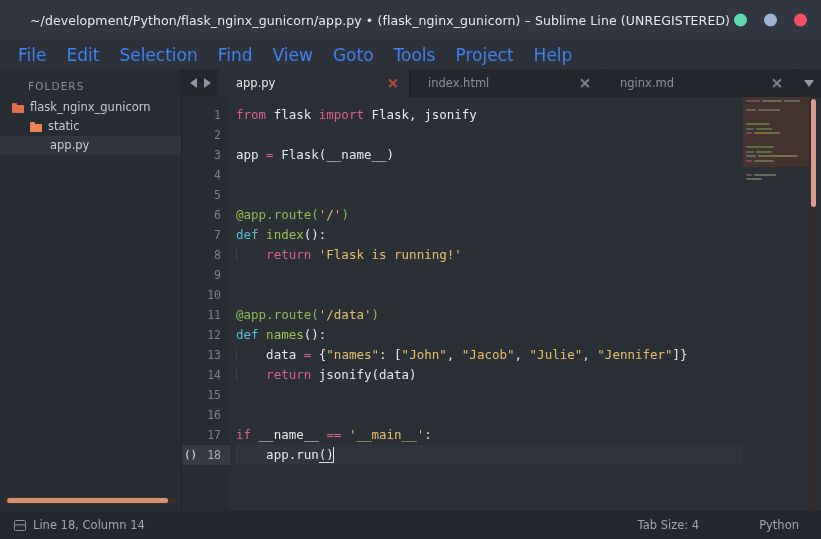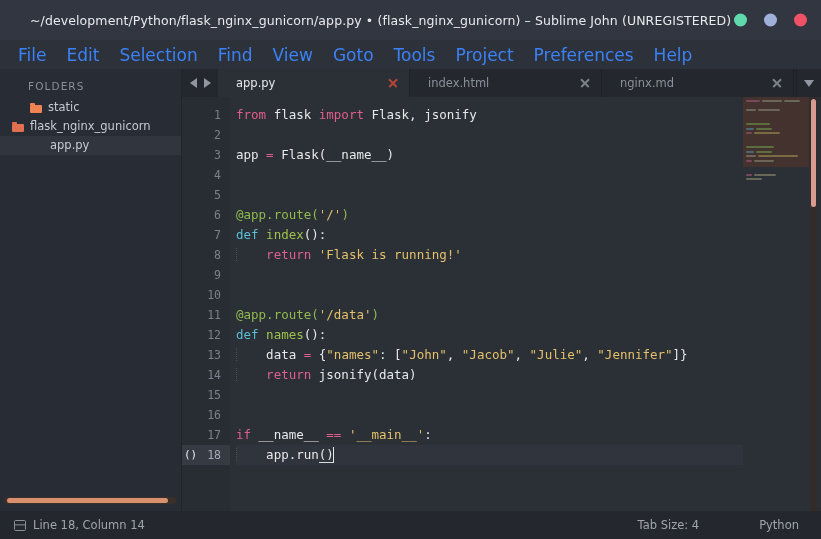--- a/index.html
+++ b/index.html
@@ -279,54 +279,53 @@
     font-size: 11.5px; color: #a0a6ae;
     margin-left: 60px; cursor: pointer; white-space: nowrap;
   }
 </style>
 </head>
 <body>
 
 <div class="app">
 
   <div class="titlebar">
-    <div class="title-text">~/development/Python/flask_nginx_gunicorn/app.py • (flask_nginx_gunicorn) – Sublime John (UNREGISTERED)</div>
+    <div class="title-text">~/development/Python/flask_nginx_gunicorn/app.py • (flask_nginx_gunicorn) – Sublime Line (UNREGISTERED)</div>
     <div class="win-buttons">
       <span class="wbtn min"></span>
       <span class="wbtn max"></span>
       <span class="wbtn close"></span>
     </div>
   </div>
 
   <div class="menubar" id="menubar">
       <div class="menu-item">File</div>
       <div class="menu-item">Edit</div>
       <div class="menu-item">Selection</div>
       <div class="menu-item">Find</div>
       <div class="menu-item">View</div>
       <div class="menu-item">Goto</div>
       <div class="menu-item">Tools</div>
       <div class="menu-item">Project</div>
-      <div class="menu-item">Preferences</div>
       <div class="menu-item">Help</div>
     </div>
 
   <div class="body-area">
 
     <div class="sidebar">
       <div class="sb-scroll">
         <div class="folders-label">FOLDERS</div>
         <div id="sidebar-items">
+            <div class="sb-row row-root">
+              <span class="folder-ico"></span>
+              <span class="label">flask_nginx_gunicorn</span>
+            </div>
             <div class="sb-row row-child">
               <span class="folder-ico light"></span>
               <span class="label">static</span>
-            </div>
-            <div class="sb-row row-root">
-              <span class="folder-ico"></span>
-              <span class="label">flask_nginx_gunicorn</span>
             </div>
             <div class="sb-row row-file selected">
               <span class="label">app.py</span>
             </div>
           </div>
       </div>
       <div class="sb-hscroll-track"></div>
       <div class="sb-hscroll"></div>
     </div>
 

